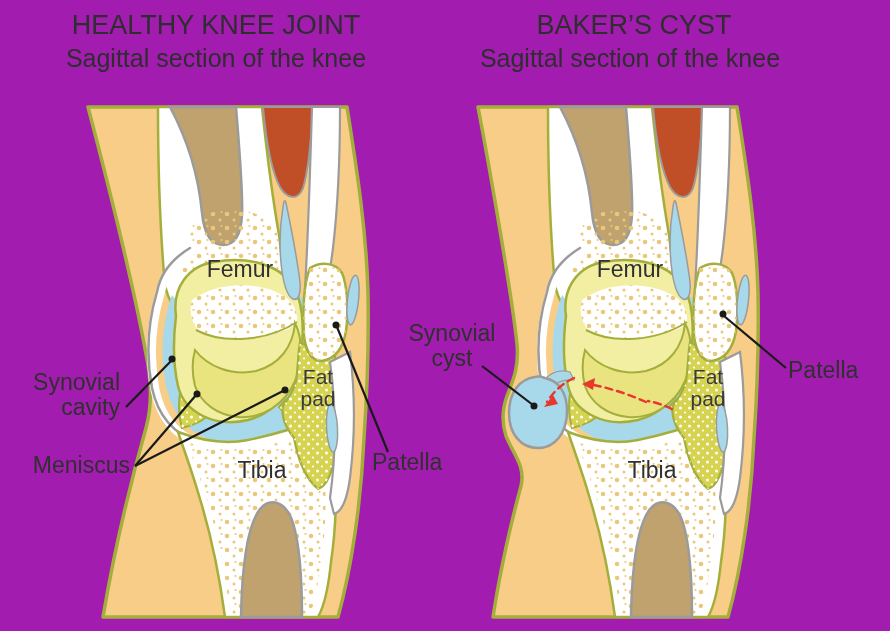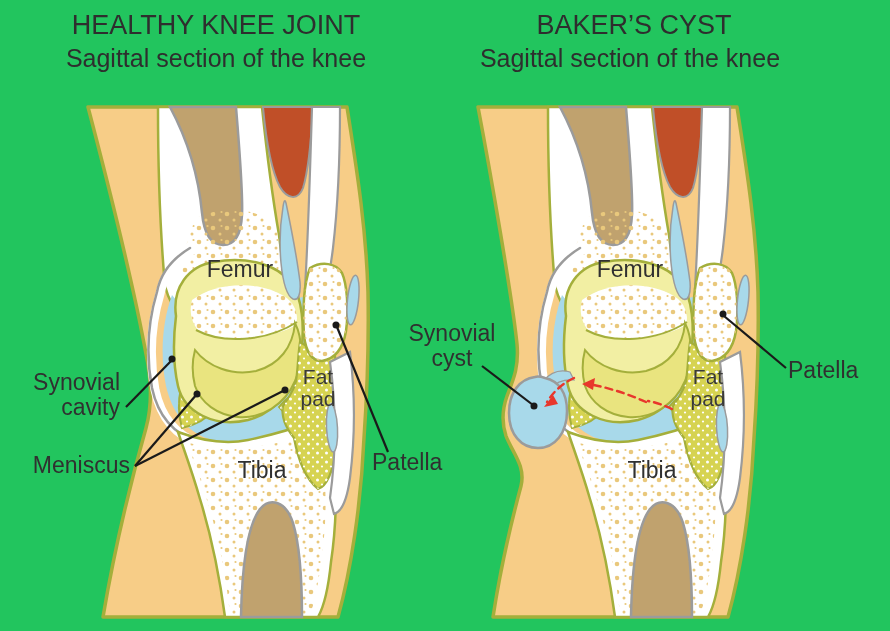--- a/index.html
+++ b/index.html
@@ -1,19 +1,19 @@
 <!DOCTYPE html>
 <html><head>
 <meta charset="utf-8">
 <style>
   html,body{margin:0;padding:0;background:#ffffff;}
   .stage{
     position:relative;
     width:890px;height:631px;
-    background:#22c55e;
+    background:#a21caf;
     overflow:hidden;
     font-family:"Liberation Sans", sans-serif;
   }
   svg{display:block;}
   text{font-family:"Liberation Sans", sans-serif;}
   .title-text{font-size:27px;fill:#2e2e2e;}
   .subtitle-text{font-size:25px;fill:#2e2e2e;}
   .label-text{font-size:23px;fill:#303030;}
   .label-text-sm{font-size:21px;fill:#3a3a3a;}
   .leader{stroke:#1a1a1a;stroke-width:2.2;fill:none;}

